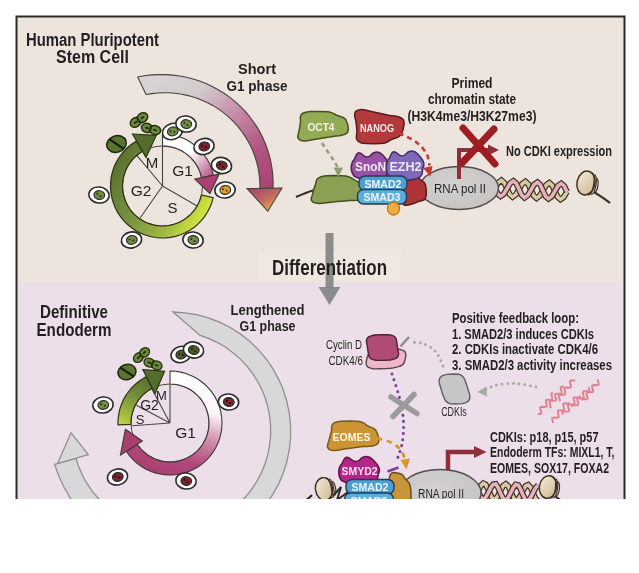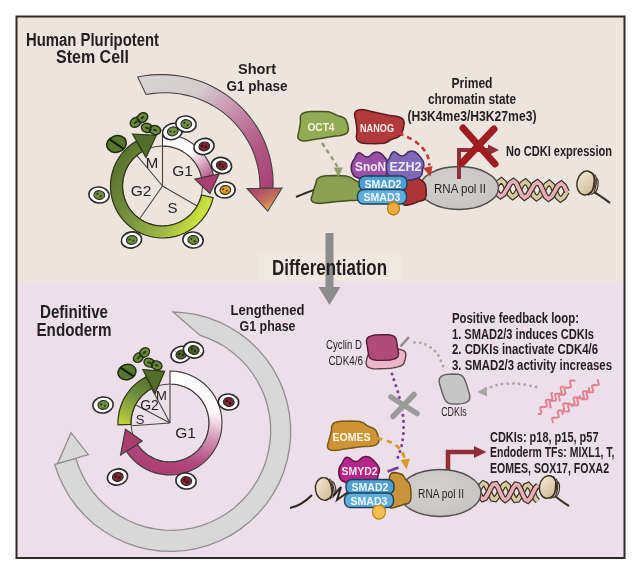--- a/index.html
+++ b/index.html
@@ -1,16 +1,16 @@
 <!DOCTYPE html>
 <html><head>
 <meta charset="utf-8">
 <style>
   html, body { margin: 0; padding: 0; background: #ffffff; }
-  .stage { position: relative; width: 639px; height: 573px; }
+  .stage { position: relative; width: 639px; height: 499px; }
   svg { display: block; }
   text { font-family: "Liberation Sans", "DejaVu Sans", sans-serif; }
 </style>
 </head>
 <body>
 
 <div class="stage">
 <svg width="639" height="573" viewBox="0 0 639 573">
 <defs>
   <linearGradient id="topBigGrad" gradientUnits="userSpaceOnUse" x1="150" y1="80" x2="265" y2="200">

